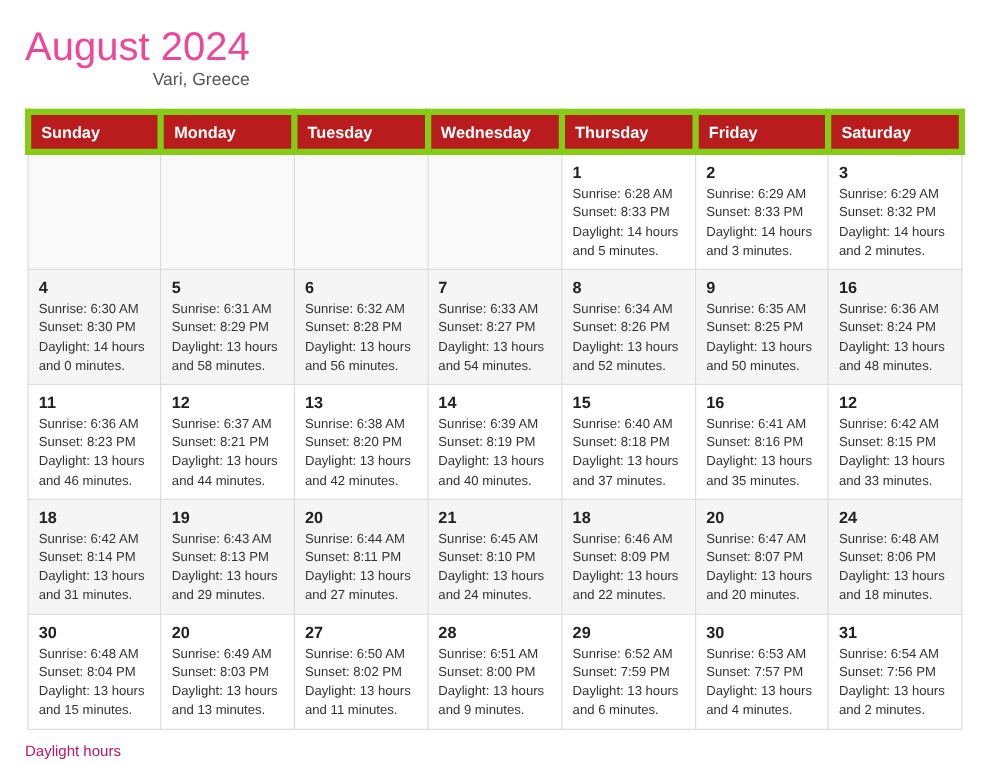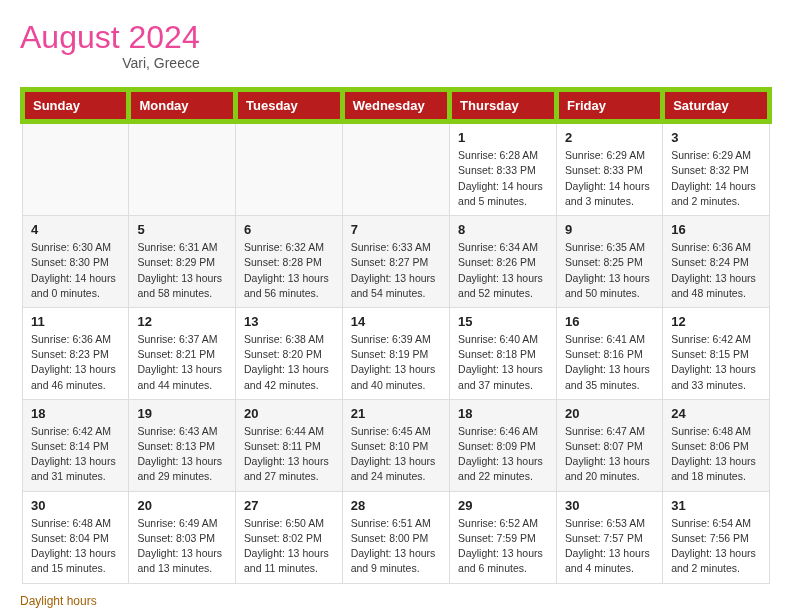--- a/index.html
+++ b/index.html
@@ -69,21 +69,21 @@
       margin-bottom: 3px;
     }
     .day-info {
       font-size: 10.5px;
       line-height: 1.45;
       color: #333;
     }
     .footer {
       margin-top: 10px;
       font-size: 12px;
-      color: #a16207;
+      color: #be185d;
     }
   </style>
 </head>
 <body>
 
 <div class="header">
   <div class="title-block">
     <div class="month-year">August 2024</div>
     <div class="location">Vari, Greece</div>
   </div>

